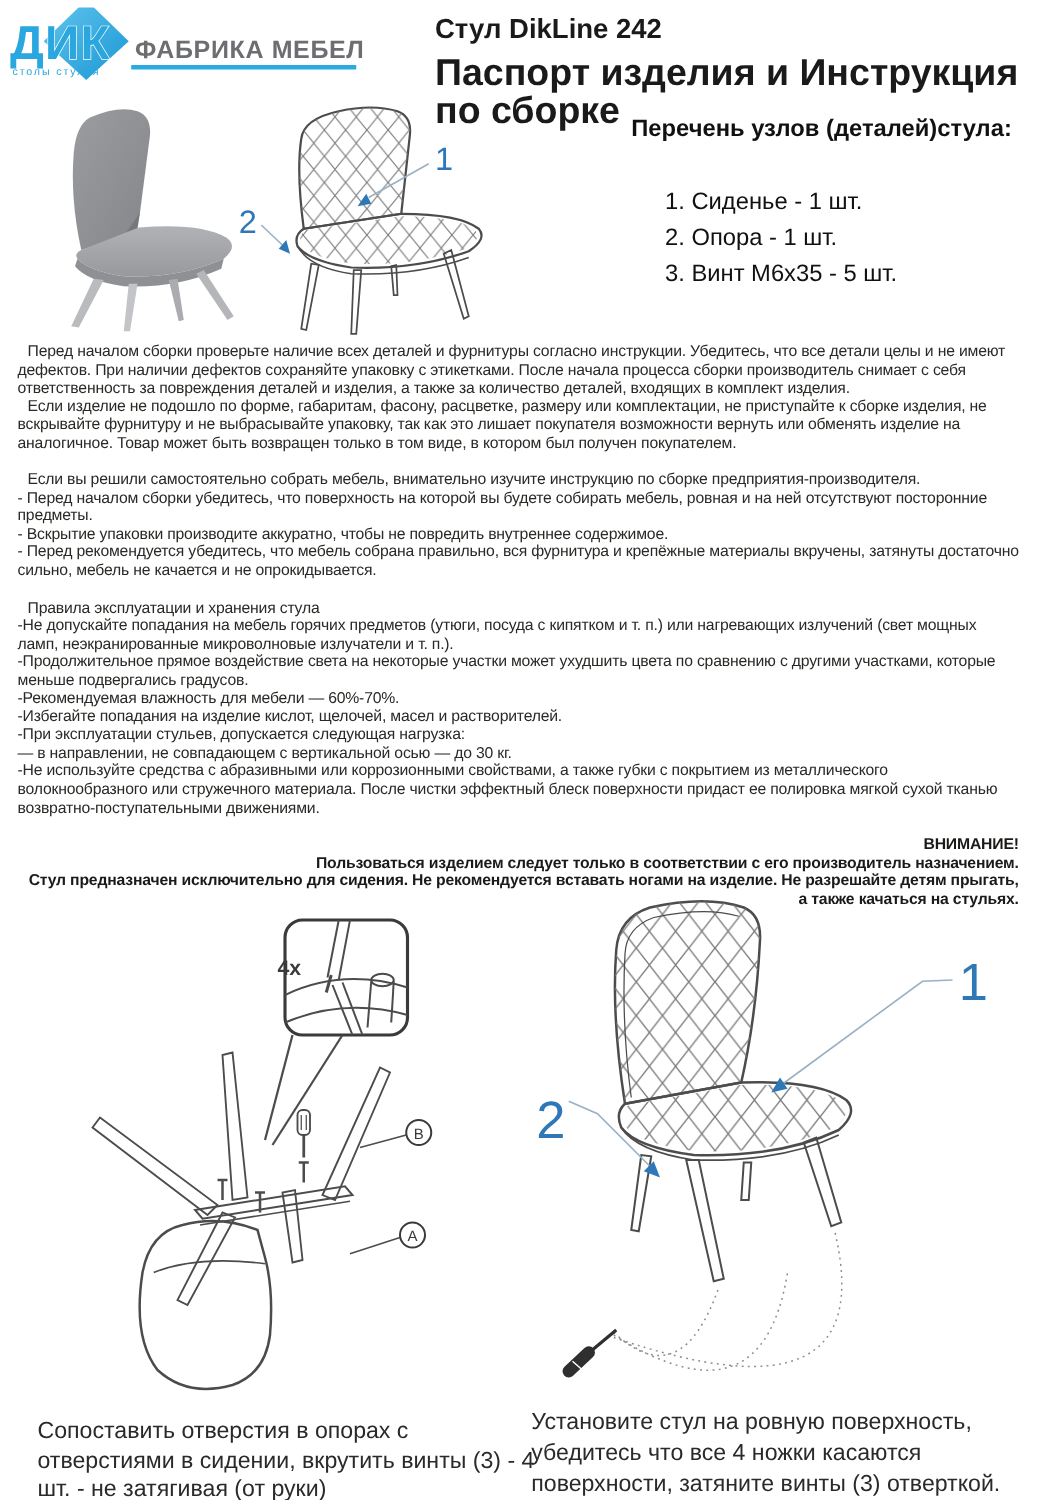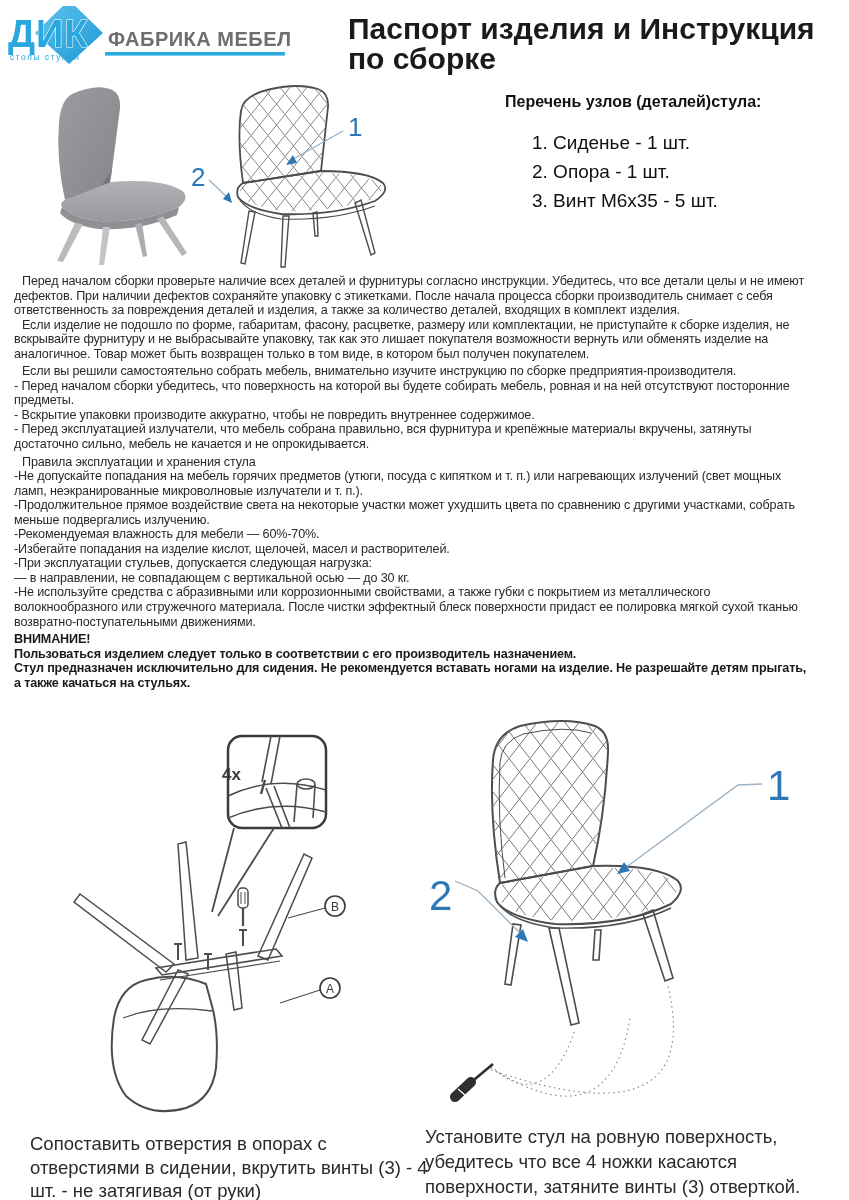--- a/index.html
+++ b/index.html
@@ -10,33 +10,33 @@
   }
   .abs { position:absolute; }
 
   
   .title-block { left:348px; top:8px; width:495px; }
   .title-line1 { font-size:22px; font-weight:bold; color:#1a1a1a; line-height:30px; }
   .title-line2 { font-size:30px; font-weight:bold; color:#1a1a1a; line-height:30px; margin-top:6px; }
 
   
   .parts { left:505px; top:93px; width:338px; }
-  .parts-h { font-size:16px; font-weight:bold; color:#111; }
-  .parts-items { margin-top:17px; padding-left:27px; }
+  .parts-h { font-size:19px; font-weight:bold; color:#111; }
+  .parts-items { margin-top:32px; padding-left:27px; }
   .parts-items div { font-size:19px; line-height:29px; color:#111; }
 
   
   .bodytext { left:14px; top:274px; width:801px; }
   .bodytext p {
     font-size:12.6px; line-height:14.55px; letter-spacing:-0.15px;
     color:#2b2926; text-align:left;
   }
   .bodytext p.ind { text-indent:8px; }
-  .bodytext p.bold { font-weight:bold; color:#1c1a18; }
-  .bodytext p.gap { margin-top:3px; }
+  .bodytext p.bold { font-weight:bold; color:#1c1a18;text-align:right; }
+  .bodytext p.gap { margin-top:15px; }
 
   
   .cap { font-size:18.5px; color:#2a2a2a; }
   .cap-left  { left:30px;  top:1132px; width:398px; line-height:23.5px; }
   .cap-right { left:425px; top:1124px; width:405px; line-height:25px; }
 
   svg { display:block; }
   svg text { font-family:"Liberation Sans", sans-serif; }
   .callout-num { fill:#2e78b8; }
   .leader { stroke:#9ab0c4; stroke-width:1.3; fill:none; }
@@ -54,20 +54,21 @@
     </linearGradient>
   </defs>
   <polygon points="63,-6 97,27 63,58 29,27" fill="url(#diagrad)"></polygon>
   <text x="2" y="41" font-size="38" font-weight="bold" fill="#2ba7df" stroke="#ffffff" stroke-width="1.1" paint-order="stroke" letter-spacing="1">ДИК</text>
   <text x="4" y="54" font-size="8.5" fill="#2ba7df" letter-spacing="1.5">столы  стулья</text>
   <text x="102" y="40" font-size="20" font-weight="bold" fill="#6d6e71" letter-spacing="0.5">ФАБРИКА МЕБЕЛИ</text>
   <rect x="99" y="46" width="180" height="3.6" fill="#29abe2"></rect>
 </svg>
 
 <div class="abs title-block">
+  <div class="title-line1">Стул DikLine 242</div>
   <div class="title-line2">Паспорт изделия и Инструкция по сборке</div>
 </div>
 
 <svg class="abs" style="left:15px; top:84px;" width="205" height="185" viewBox="0 0 205 185" role="img">
   <defs>
     <linearGradient id="gback" x1="0" y1="0" x2="1" y2="1">
       <stop offset="0" stop-color="#9a9c9f"></stop>
         <stop offset="1" stop-color="#84868a"></stop>
     </linearGradient>
     <linearGradient id="gseat" x1="0" y1="0" x2="0" y2="1">
@@ -121,24 +122,24 @@
     <div>3. Винт М6х35 - 5 шт.</div>
   </div>
 </div>
 
 <div class="abs bodytext">
   <p class="ind">Перед началом сборки проверьте наличие всех деталей и фурнитуры согласно инструкции. Убедитесь, что все детали целы и не имеют дефектов. При наличии дефектов сохраняйте упаковку с этикетками. После начала процесса сборки производитель снимает с себя ответственность за повреждения деталей и изделия, а также за количество деталей, входящих в комплект изделия.</p>
   <p class="ind">Если изделие не подошло по форме, габаритам, фасону, расцветке, размеру или комплектации, не приступайте к сборке изделия, не вскрывайте фурнитуру и не выбрасывайте упаковку, так как это лишает покупателя возможности вернуть или обменять изделие на аналогичное. Товар может быть возвращен только в том виде, в котором был получен покупателем.</p>
   <p class="ind gap">Если вы решили самостоятельно собрать мебель, внимательно изучите инструкцию по сборке предприятия-производителя.</p>
   <p>- Перед началом сборки убедитесь, что поверхность на которой вы будете собирать мебель, ровная и на ней отсутствуют посторонние предметы.</p>
   <p>- Вскрытие упаковки производите аккуратно, чтобы не повредить внутреннее содержимое.</p>
-  <p>- Перед эксплуатацией излучатели, что мебель собрана правильно, вся фурнитура и крепёжные материалы вкручены, затянуты достаточно сильно, мебель не качается и не опрокидывается.</p>
+  <p>- Перед рекомендуется убедитесь, что мебель собрана правильно, вся фурнитура и крепёжные материалы вкручены, затянуты достаточно сильно, мебель не качается и не опрокидывается.</p>
   <p class="ind gap">Правила эксплуатации и хранения стула</p>
   <p>-Не допускайте попадания на мебель горячих предметов (утюги, посуда с кипятком и т. п.) или нагревающих излучений (свет мощных ламп, неэкранированные микроволновые излучатели и т. п.).</p>
-  <p>-Продолжительное прямое воздействие света на некоторые участки может ухудшить цвета по сравнению с другими участками, собрать меньше подвергались излучению.</p>
+  <p>-Продолжительное прямое воздействие света на некоторые участки может ухудшить цвета по сравнению с другими участками, которые меньше подвергались градусов.</p>
   <p>-Рекомендуемая влажность для мебели — 60%-70%.</p>
   <p>-Избегайте попадания на изделие кислот, щелочей, масел и растворителей.</p>
   <p>-При эксплуатации стульев,  допускается следующая нагрузка:</p>
   <p>— в направлении, не совпадающем с вертикальной осью — до 30 кг.</p>
   <p>-Не используйте средства с абразивными или коррозионными свойствами, а также губки с покрытием из металлического волокнообразного или стружечного материала. После чистки эффектный блеск поверхности придаст ее полировка мягкой сухой тканью возвратно-поступательными движениями.</p>
   <p class="bold gap">ВНИМАНИЕ!</p>
   <p class="bold">Пользоваться изделием следует только в соответствии с его производитель назначением.</p>
   <p class="bold">Стул предназначен исключительно для сидения. Не рекомендуется вставать ногами на изделие. Не разрешайте детям прыгать, а также качаться на стульях.</p>
 </div>
 

